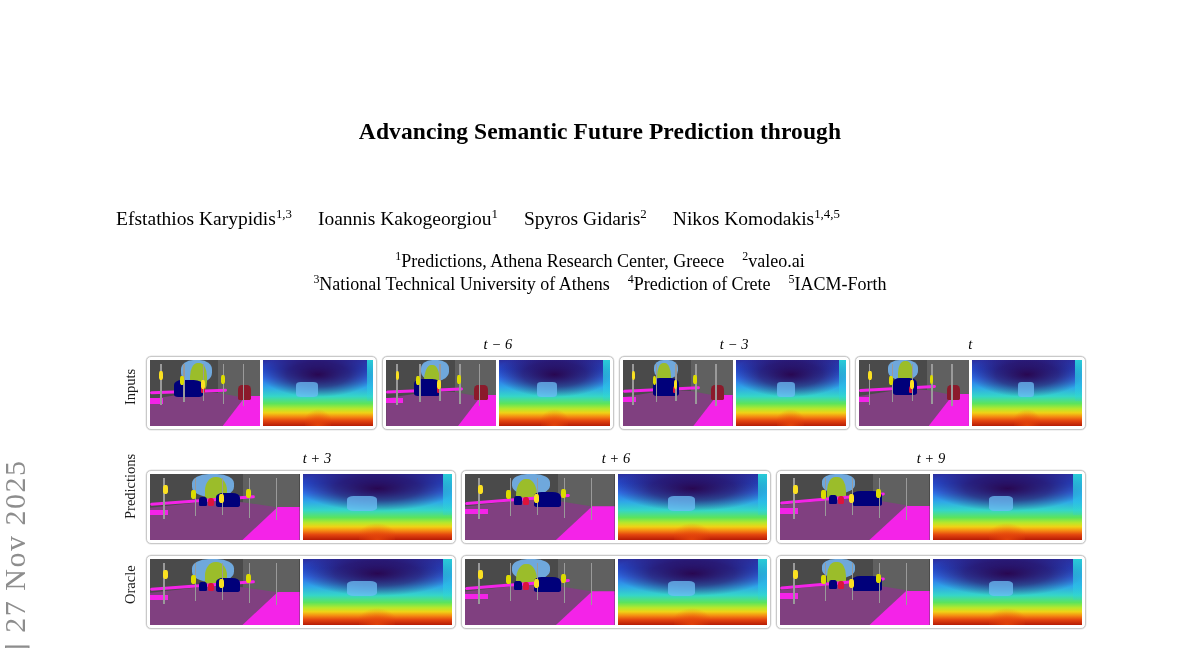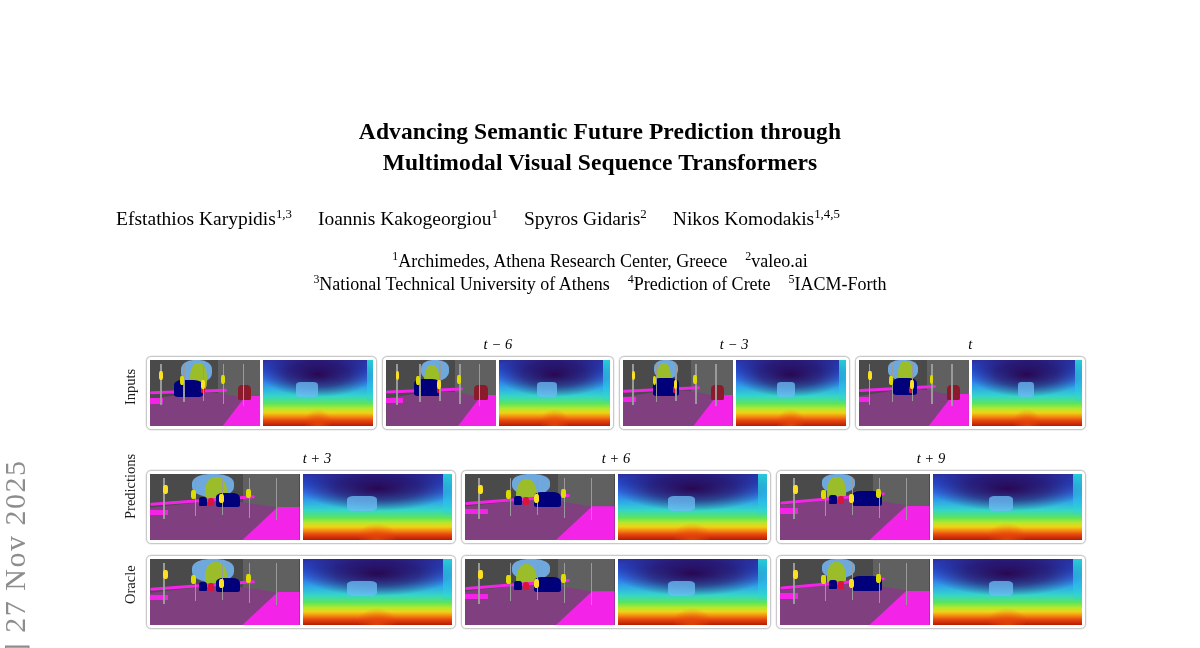--- a/index.html
+++ b/index.html
@@ -194,27 +194,26 @@
     position: absolute; background: rgba(110,190,245,0.75); border-radius: 22%;
   }
 </style>
 </head>
 <body>
 
 <div id="arxiv-stamp">s.CV]  27 Nov 2025</div>
 
 <h1 id="paper-title">
   <span class="tline">Advancing Semantic Future Prediction through</span>
-  <span class="tline">Multimodal Visual Sequence Transformers</span>
 </h1>
 
 <div id="author-line"><span class="author"><span>Efstathios Karypidis</span><sup>1,3</sup></span><span class="author"><span>Ioannis Kakogeorgiou</span><sup>1</sup></span><span class="author"><span>Spyros Gidaris</span><sup>2</sup></span><span class="author"><span>Nikos Komodakis</span><sup>1,4,5</sup></span></div>
 
 <div id="affil-block">
-  <span class="affil-line" id="affil-line-1"><span class="affil"><sup>1</sup><span>Archimedes, Athena Research Center, Greece</span></span><span class="affil"><sup>2</sup><span>valeo.ai</span></span></span>
+  <span class="affil-line" id="affil-line-1"><span class="affil"><sup>1</sup><span>Predictions, Athena Research Center, Greece</span></span><span class="affil"><sup>2</sup><span>valeo.ai</span></span></span>
   <span class="affil-line" id="affil-line-2"><span class="affil"><sup>3</sup><span>National Technical University of Athens</span></span><span class="affil"><sup>4</sup><span>Prediction of Crete</span></span><span class="affil"><sup>5</sup><span>IACM-Forth</span></span></span>
 </div>
 
 <div id="figure">
     <div class="row-label" style="top: 63px; transform: translateY(-50%) rotate(-90deg);">Inputs</div>
     <div class="tick-row" style="top: 6px;">
       <div class="tick" style="left: 236.25px; width: 231.25px;"><span>t</span><span class="op"> − </span><span>6</span></div>
       <div class="tick" style="left: 472.5px; width: 231.25px;"><span>t</span><span class="op"> − </span><span>3</span></div>
       <div class="tick" style="left: 708.75px; width: 231.25px;"><span>t</span></div>
     </div>

